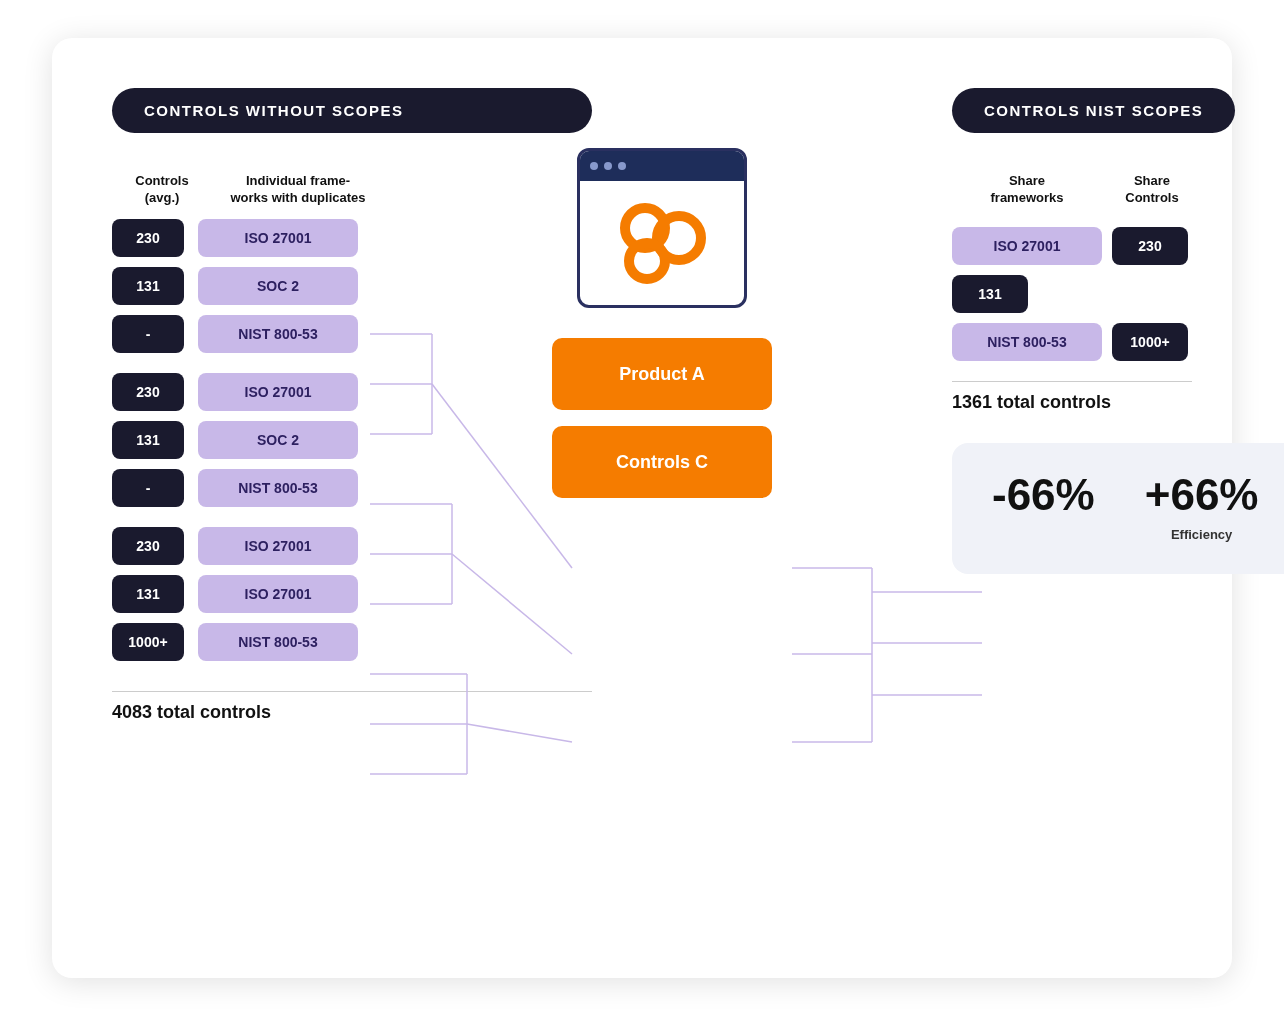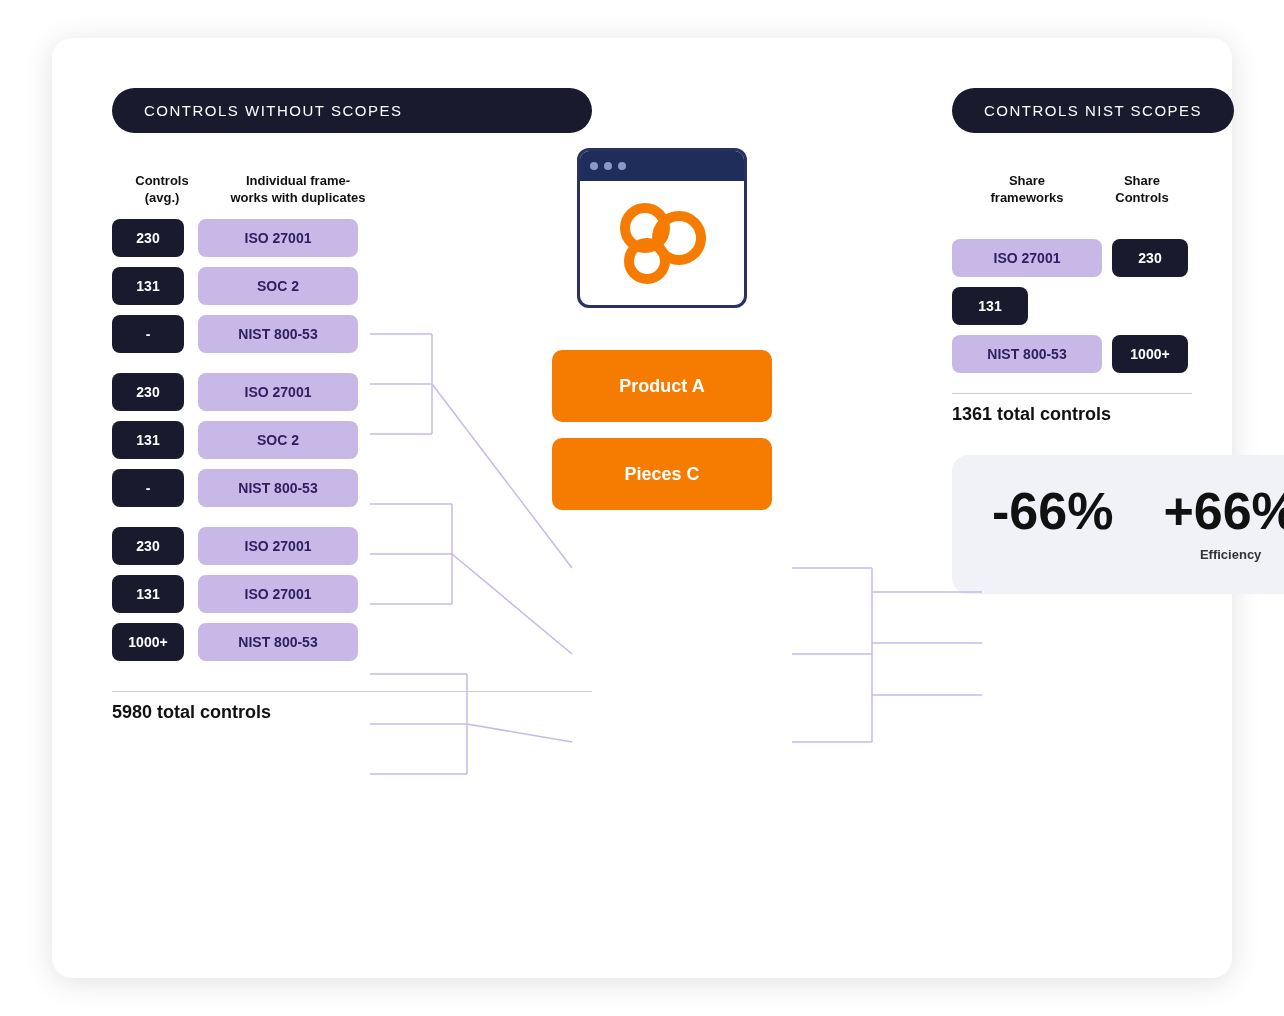--- a/index.html
+++ b/index.html
@@ -44,21 +44,21 @@
       padding-left: 60px;
     }
 
     
     .section-header {
       background: #1a1a2e;
       color: #fff;
       border-radius: 30px;
       padding: 14px 32px;
       font-size: 15px;
-      font-weight: 400;
+      font-weight: 700;
       letter-spacing: 1.5px;
       display: inline-block;
       margin-bottom: 40px;
       white-space: nowrap;
     }
 
     
     .col-labels {
       display: flex;
       gap: 0;
@@ -123,21 +123,21 @@
     }
 
     
     .center-section {
       position: absolute;
       left: 440px;
       top: 60px;
       display: flex;
       flex-direction: column;
       align-items: center;
-      gap: 12px;
+      gap: 0;
     }
     .app-icon-box {
       width: 170px;
       height: 160px;
       border: 3px solid #2a3060;
       border-radius: 12px;
       background: #fff;
       display: flex;
       flex-direction: column;
       margin-bottom: 30px;
@@ -219,21 +219,21 @@
       border-radius: 16px;
       padding: 30px 40px;
       display: flex;
       gap: 50px;
       align-items: flex-start;
       margin-top: 30px;
       width: 100%;
     }
     .stat-item { display: flex; flex-direction: column; align-items: center; }
     .stat-number {
-      font-size: 52px;
+      font-size: 44px;
       font-weight: 900;
       color: #111;
       line-height: 1;
     }
     .stat-label {
       font-size: 13px;
       font-weight: 600;
       color: #333;
       text-align: center;
       margin-top: 8px;
@@ -303,21 +303,21 @@
         <div class="framework-row">
           <div class="count-badge">131</div>
           <div class="framework-badge">ISO 27001</div>
         </div>
         <div class="framework-row">
           <div class="count-badge">1000+</div>
           <div class="framework-badge">NIST 800-53</div>
         </div>
       </div>
 
-      <div class="total-text">5980 total controls</div>
+      <div class="total-text">4083 total controls</div>
     </div>
 
     <div class="center-section">
 
       <div class="app-icon-box">
         <div class="app-icon-header">
           <div class="dot"></div>
           <div class="dot"></div>
           <div class="dot"></div>
         </div>
@@ -326,28 +326,28 @@
           <svg width="110" height="100" viewBox="0 0 110 100">
             <circle cx="38" cy="35" r="20" fill="none" stroke="#f57c00" stroke-width="10"></circle>
             <circle cx="72" cy="45" r="22" fill="none" stroke="#f57c00" stroke-width="10"></circle>
             <circle cx="40" cy="68" r="18" fill="none" stroke="#f57c00" stroke-width="10"></circle>
           </svg>
         </div>
       </div>
 
       <div class="product-buttons">
         <div class="product-btn">Product A</div>
-        <div class="product-btn">Pieces C</div>
+        <div class="product-btn">Controls C</div>
       </div>
     </div>
 
     <div class="right-panel" style="padding-left: 360px;">
       <div class="section-header">CONTROLS NIST SCOPES</div>
 
-      <div style="display:flex; margin-bottom:32px; padding-left:0;">
+      <div style="display:flex; gap:10px; margin-bottom:20px; padding-left:0;">
         <div style="width:150px; font-size:13px; font-weight:700; color:#111; text-align:center; line-height:1.3;">Share<br>frameworks</div>
         <div style="width:80px; font-size:13px; font-weight:700; color:#111; text-align:center; line-height:1.3;">Share<br>Controls</div>
       </div>
 
       <div>
         <div class="right-framework-row">
           <div class="right-framework-badge">ISO 27001</div>
           <div class="right-count-badge">230</div>
         </div>
         <div class="right-framework-row">

